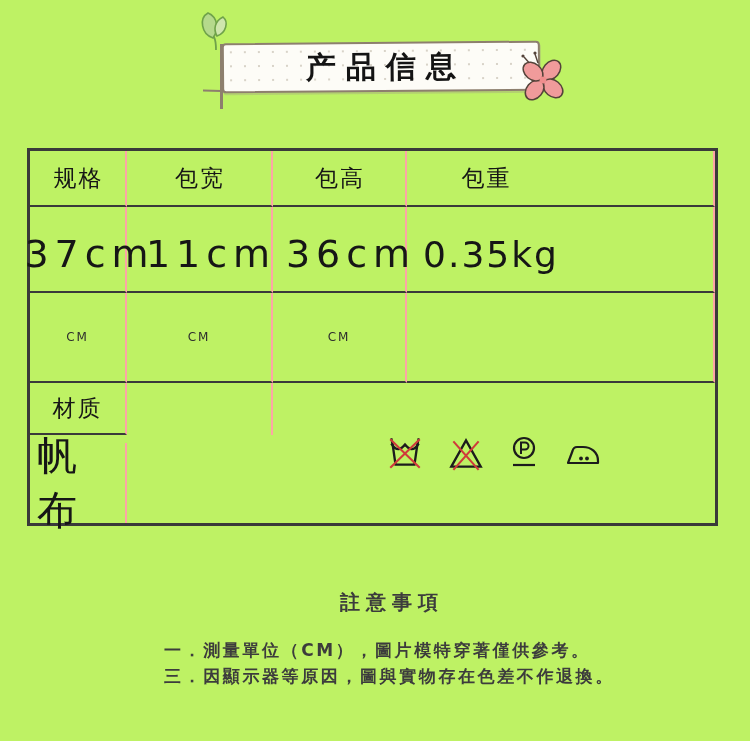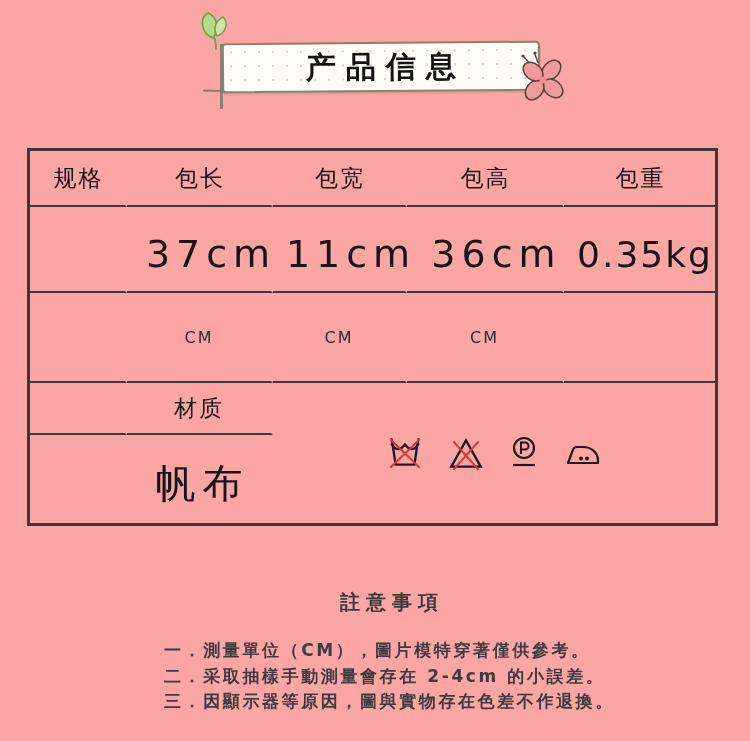--- a/index.html
+++ b/index.html
@@ -1,18 +1,18 @@
 <!DOCTYPE html>
 <html><head>
 <meta charset="utf-8">
 <style>
   * { margin:0; padding:0; box-sizing:border-box; }
   html,body { width:750px; height:741px; background:#ffffff; overflow:hidden;
               font-family:"DejaVu Sans", sans-serif; }
-  .page { position:relative; width:750px; height:741px; background:#fca5a5; }
+  .page { position:relative; width:750px; height:741px; background:#bef264; }
 
   
   .banner-box{
     position:absolute; left:222px; top:42px; width:318px; height:50px;
     border:2px solid #8d7f6e; border-radius:4px;
     transform:rotate(-0.5deg);
     background-image:radial-gradient(circle, #d8d3c8 1.1px, rgba(0,0,0,0) 1.4px);
     background-size:14px 14px; background-color:#fdfcf7;
     display:flex; align-items:center; justify-content:center;
     box-shadow:1px 2px 0 rgba(160,150,135,.35);
@@ -34,21 +34,21 @@
     grid-template-rows:56px 86px 90px 52px 88px;
     border:3px solid #3a3a3a;
   }
   .cell{ border-right:2px solid #fca5a5; border-bottom:2px solid #3a3a3a;
     display:flex; align-items:center; justify-content:center; color:#161616; }
   .no-r{ border-right:none; }
   .no-b{ border-bottom:none; }
   .th{ font-size:23px; letter-spacing:2px; padding-left:2px; }
   .val{ font-size:38px; letter-spacing:6px; padding-left:24px; padding-top:10px; }
   .val-sm{ font-size:36px; letter-spacing:2px; padding-left:11px; padding-top:10px; }
-  .unit{ font-size:16px; letter-spacing:2px; color:#2e2e2e; }
+  .unit{ font-size:12px; letter-spacing:2px; color:#2e2e2e; }
   .lbl{ font-size:23px; letter-spacing:2px; }
   .material{ font-size:40px; letter-spacing:7px; padding-left:7px; font-weight:500;margin-top:8px; }
   .care{ grid-column:3/6; grid-row:4/6; gap:25px; }
   .care svg{ display:block; }
 
   
   .notes{ position:absolute; left:164px; top:589px; width:450px; color:#3c3c3c; }
   .notes-heading{ text-align:center; font-size:20px; font-weight:bold;
     letter-spacing:6px; padding-left:6px; }
   .notes-list{ margin-top:22px; }
@@ -82,21 +82,20 @@
       <ellipse cx="29" cy="17" rx="8" ry="11" fill="#f09b9b" stroke="#54433a" stroke-width="1.5" transform="rotate(130 29 30)"></ellipse>
       <ellipse cx="29" cy="17" rx="8" ry="11" fill="#f09b9b" stroke="#54433a" stroke-width="1.5" transform="rotate(220 29 30)"></ellipse>
       <ellipse cx="29" cy="17" rx="8" ry="11" fill="#f09b9b" stroke="#54433a" stroke-width="1.5" transform="rotate(310 29 30)"></ellipse>
       <circle cx="29" cy="30" r="3.5" fill="#ee8d8d"></circle>
     </svg>
   </span>
 
   <div class="spec-table">
 
     <div class="cell th">规格</div>
-    <div class="cell th">包长</div>
     <div class="cell th">包宽</div>
     <div class="cell th">包高</div>
     <div class="cell th no-r">包重</div>
 
     <div class="cell"></div>
     <div class="cell val">37cm</div>
     <div class="cell val">11cm</div>
     <div class="cell val">36cm</div>
     <div class="cell val-sm no-r">0.35kg</div>
 
@@ -141,18 +140,17 @@
     </div>
 
     <div class="cell no-b"></div>
     <div class="cell material no-b">帆布</div>
   </div>
 
   <div class="notes">
     <div class="notes-heading">註意事項</div>
     <div class="notes-list">
       <div class="note-item">一．測量單位（CM），圖片模特穿著僅供參考。</div>
-      <div class="note-item">二．采取抽樣手動測量會存在 2-4cm 的小誤差。</div>
       <div class="note-item">三．因顯示器等原因，圖與實物存在色差不作退換。</div>
     </div>
   </div>
 
 </div>
 
 </body></html>

